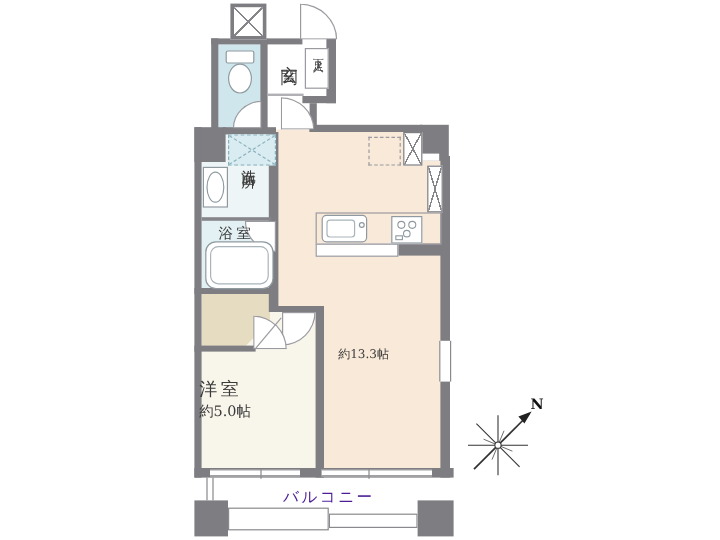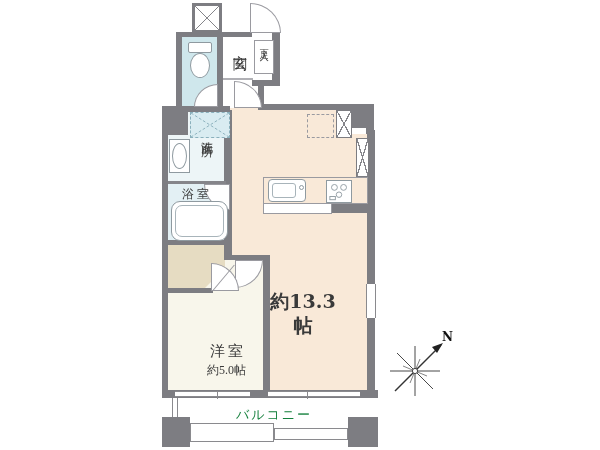--- a/index.html
+++ b/index.html
@@ -108,28 +108,28 @@
 
   <div class="abs" style="left:172px;top:398px;width:6px;height:19px;border-left:1px solid #8a8a8e;border-right:1px solid #8a8a8e;"></div>
   <div class="abs wall" style="left:162px;top:417px;width:28px;height:30px;"></div>
   <div class="abs wall" style="left:348px;top:417px;width:30px;height:30px;"></div>
   <div class="abs" style="left:190px;top:423px;width:84px;height:19px;background:#fff;border:1px solid #8a8a8e;"></div>
   <div class="abs" style="left:274px;top:428px;width:74px;height:12px;background:#fff;border:1px solid #8a8a8e;"></div>
 
   <div class="abs vtext label" style="left:231px;top:44px;font-size:14px;letter-spacing:3px;">玄関</div>
   <div class="abs vtext label" style="left:199px;top:132px;font-size:12px;letter-spacing:2px;">洗面所</div>
   <div class="abs label" style="left:182px;top:187px;width:44px;font-size:12px;letter-spacing:3px;">浴室</div>
-  <div class="abs label" style="left:166px;top:315px;width:80px;text-align:right;margin-top:27px;">
+  <div class="abs label" style="left:166px;top:315px;width:80px;text-align:left;">
     <div style="font-size:15px;letter-spacing:3px;">洋室</div>
-    <div style="font-size:12px;margin-top:2px;font-family:Liberation Serif, serif;">約5.0帖</div>
+    <div style="font-size:12px;margin-top:2px;">約5.0帖</div>
   </div>
   <div class="abs label" style="left:263px;top:288px;width:80px;text-align:center;">
-    <div style="font-size:19px;margin-top:2px;font-weight:bold;">約13.3帖</div>
+    <div style="font-size:10px;margin-top:2px;">約13.3帖</div>
   </div>
-  <div class="abs label" style="left:234px;top:407px;width:80px;text-align:center;font-size:13px;letter-spacing:2px;color:#15803d;">バルコニー</div>
+  <div class="abs label" style="left:234px;top:407px;width:80px;text-align:center;font-size:13px;letter-spacing:2px;color:#4c1d95;">バルコニー</div>
 
   <svg class="abs" style="left:385px;top:328px;" width="72" height="72" viewBox="0 0 72 72">
     <line x1="30" y1="18" x2="30" y2="68" stroke="#333" stroke-width="0.9"></line>
     <line x1="5" y1="43" x2="55" y2="43" stroke="#333" stroke-width="0.9"></line>
     <line x1="12" y1="25" x2="48" y2="61" stroke="#333" stroke-width="0.9"></line>
     <line x1="10" y1="63" x2="56" y2="17" stroke="#333" stroke-width="1.4"></line>
     <line x1="18" y1="38" x2="42" y2="48" stroke="#333" stroke-width="0.6"></line>
     <line x1="25" y1="55" x2="35" y2="31" stroke="#333" stroke-width="0.6"></line>
     <circle cx="30" cy="43" r="2.6" fill="#fff" stroke="#333" stroke-width="0.9"></circle>
     <polygon points="58,15 47,19 52,25" fill="#222"></polygon>

